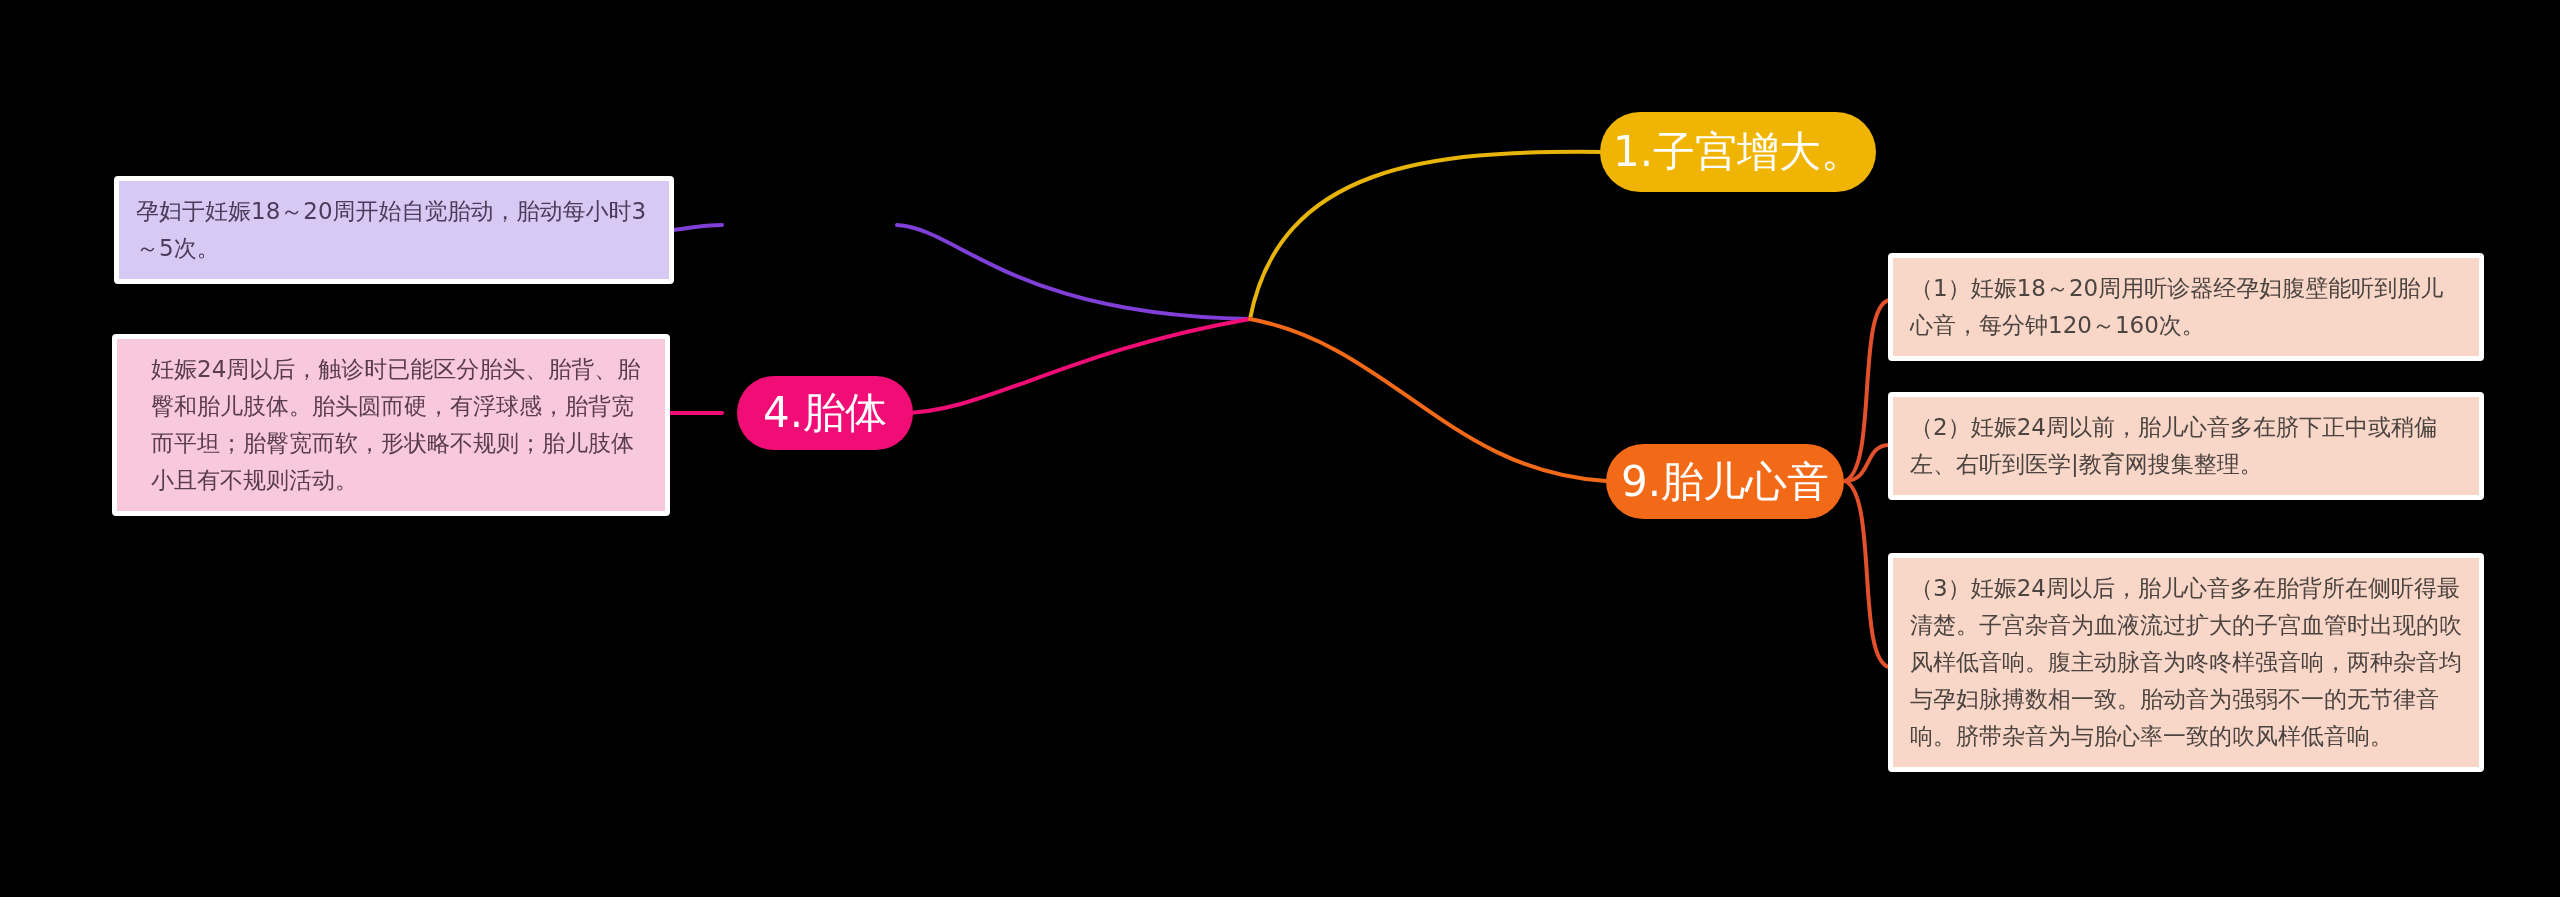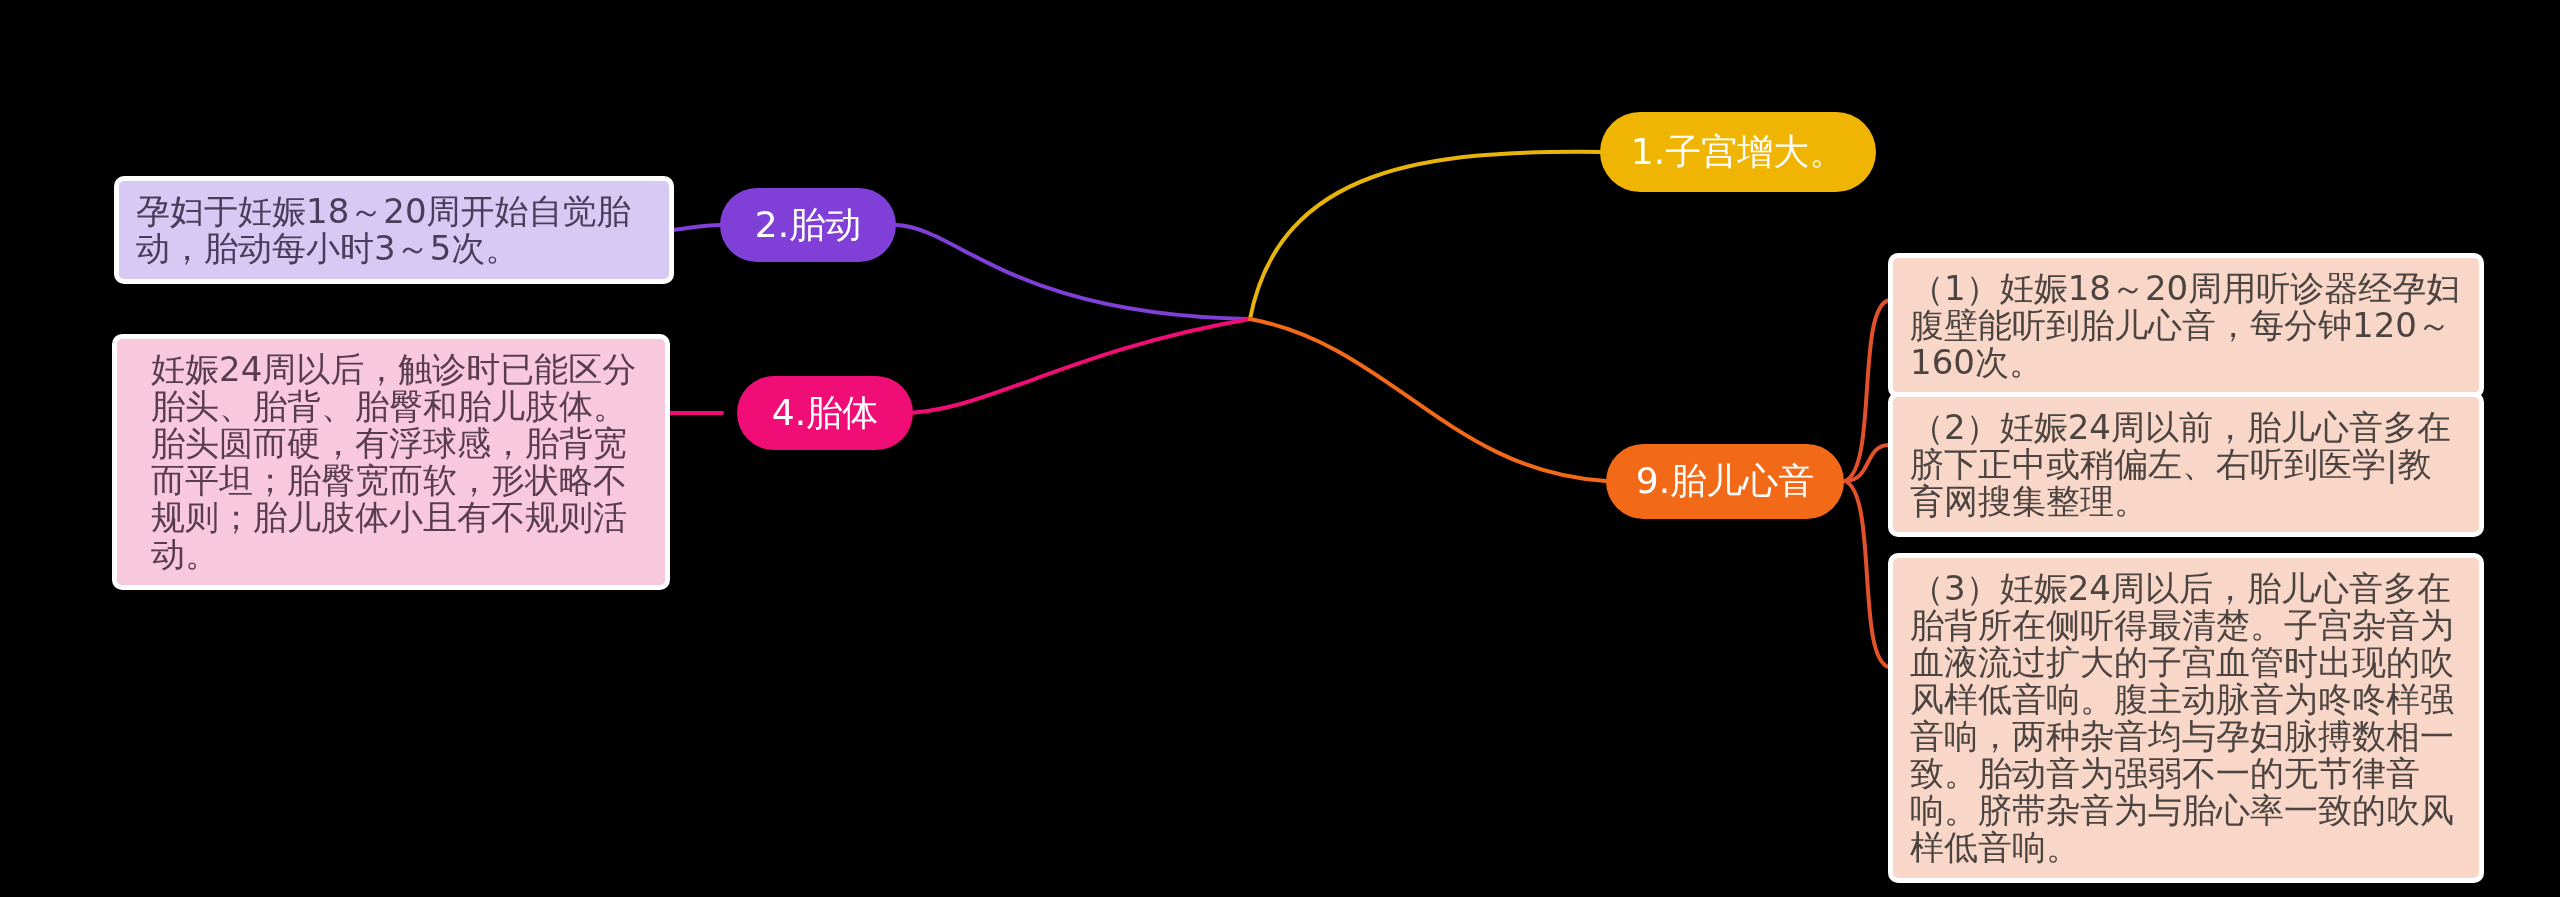--- a/index.html
+++ b/index.html
@@ -30,21 +30,21 @@
   .e-body      { stroke: #f00d76; }
   .e-heart     { stroke: #f26a18; }
   .e-heartnote { stroke: #e2512b; }
 
   .pill {
     position: absolute;
     display: flex;
     align-items: center;
     justify-content: center;
     color: #ffffff;
-    font-size: 36px;
+    font-size: 42px;
     border-radius: 60px;
     white-space: nowrap;
   }
   .center-node {
     left: 950px; top: 271px;
     width: 600px; height: 96px;
     background: #35aedd;
     color: #194a5e;
     font-size: 42px;
     border-radius: 48px;
@@ -67,23 +67,23 @@
   .pill-heart {
     left: 1606px; top: 444px;
     width: 238px; height: 75px;
     background: #f26a18;
   }
 
   .note {
     position: absolute;
     box-sizing: border-box;
     border: 5px solid #ffffff;
-    border-radius: 10px;
+    border-radius: 4px;
     padding: 12px 17px;
-    font-size: 34px;
+    font-size: 23px;
     line-height: 37px;
     color: #46403c;
   }
   .note-movement {
     left: 114px; top: 176px;
     width: 560px;
     background: #d8c9f4;
     color: #4a3c5a;
   }
   .note-body {
@@ -117,23 +117,20 @@
     <path class="e-heartnote" d="M1845,481 C1878,468 1856,308 1889,300"></path>
     <path class="e-heartnote" d="M1845,481 C1872,481 1864,445 1889,445"></path>
     <path class="e-heartnote" d="M1845,481 C1878,494 1856,659 1889,667"></path>
   </svg>
 
 
   <div class="pill pill-uterus">
     <span>1.子宫增大。</span>
   </div>
 
-  <div class="pill pill-movement">
-    <span>2.胎动</span>
-  </div>
 
   <div class="pill pill-body">
     <span>4.胎体</span>
   </div>
 
   <div class="pill pill-heart">
     <span>9.胎儿心音</span>
   </div>
 
   <div class="note note-movement">

